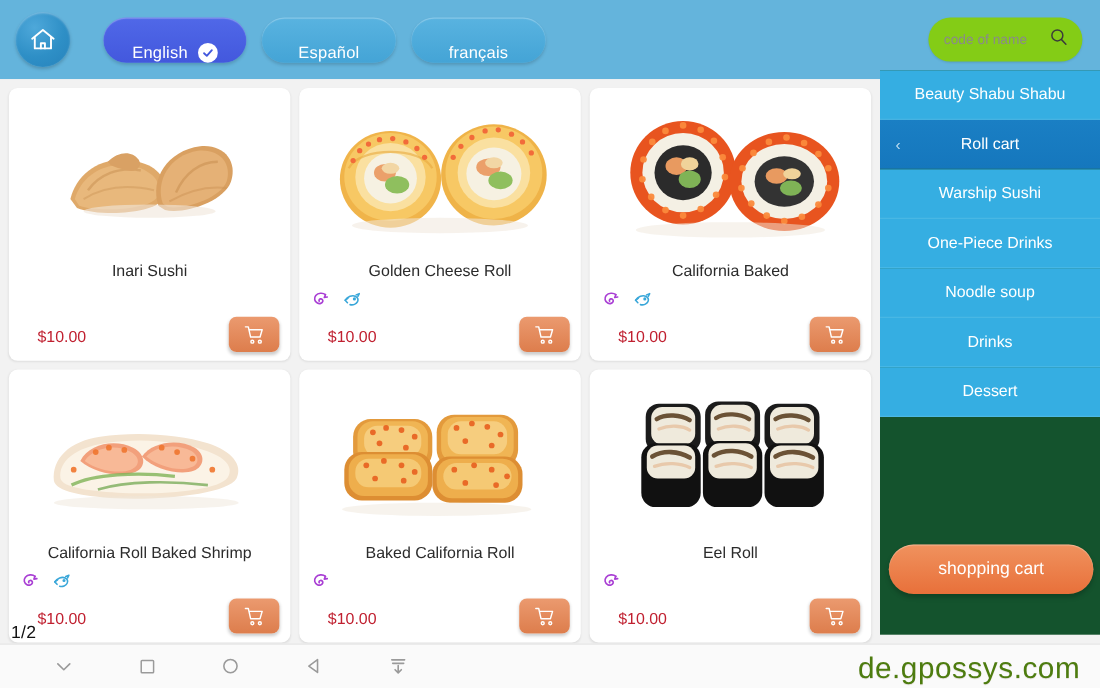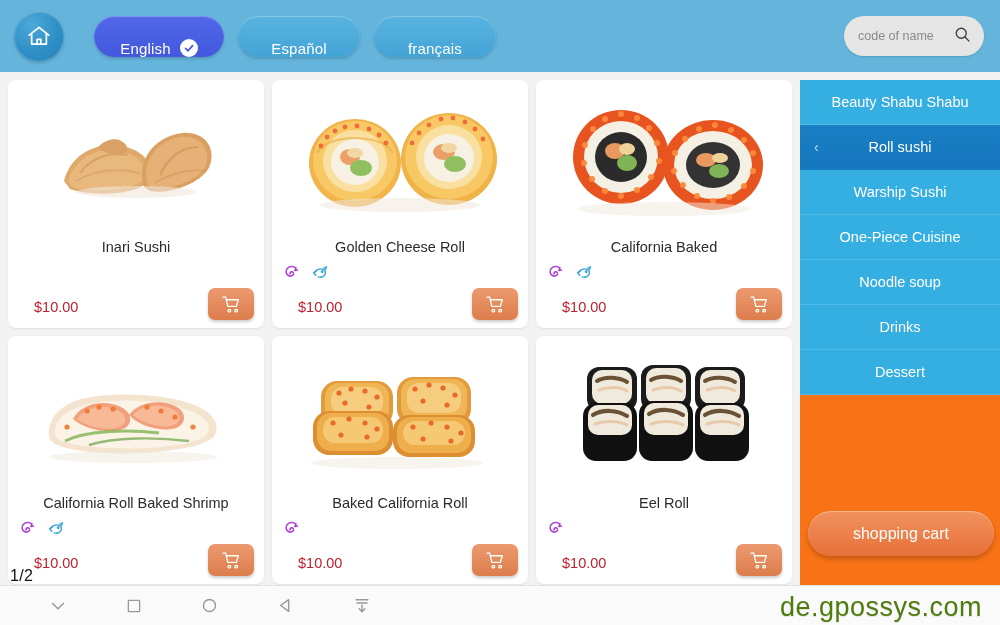--- a/index.html
+++ b/index.html
@@ -80,21 +80,21 @@
     display: flex; align-items: center; justify-content: center;
     flex: 0 0 auto;
   }
 
   .search-box {
     position: absolute;
     right: 16px;
     top: 16px;
     width: 140px;
     height: 40px;
-    background: #e5e5e5;
+    background: #84cc16;
     border-radius: 20px;
     display: flex;
     align-items: center;
     padding: 0 12px 0 14px;
     box-shadow: 0 1px 2px rgba(0,0,0,0.12);
   }
   .search-input {
     border: none;
     outline: none;
     flex: 1 1 auto;
@@ -191,25 +191,25 @@
     left: 10px;
     top: 495px;
     font-size: 16px;
     color: #111;
     letter-spacing: .3px;
   }
 
   
   .sidebar {
     position: absolute;
-    top: 80px;
+    top: 64px;
     right: 0;
     width: 200px;
     height: 513px;
-    background: #f97316;
+    background: #14532d;
   }
   .cat {
     position: relative;
     height: 45px;
     background: #35aee2;
     color: #ffffff;
     display: flex;
     align-items: center;
     justify-content: center;
     font-size: 14.5px;
@@ -746,29 +746,29 @@
   </div>
 
   <div class="sidebar">
 
     <div class="cat">
       <span>Beauty Shabu Shabu</span>
     </div>
 
     <div class="cat active">
       <span class="chev">‹</span>
-      <span>Roll sushi</span>
+      <span>Roll cart</span>
     </div>
 
     <div class="cat">
       <span>Warship Sushi</span>
     </div>
 
     <div class="cat">
-      <span>One-Piece Cuisine</span>
+      <span>One-Piece Drinks</span>
     </div>
 
     <div class="cat">
       <span>Noodle soup</span>
     </div>
 
     <div class="cat">
       <span>Drinks</span>
     </div>
 

